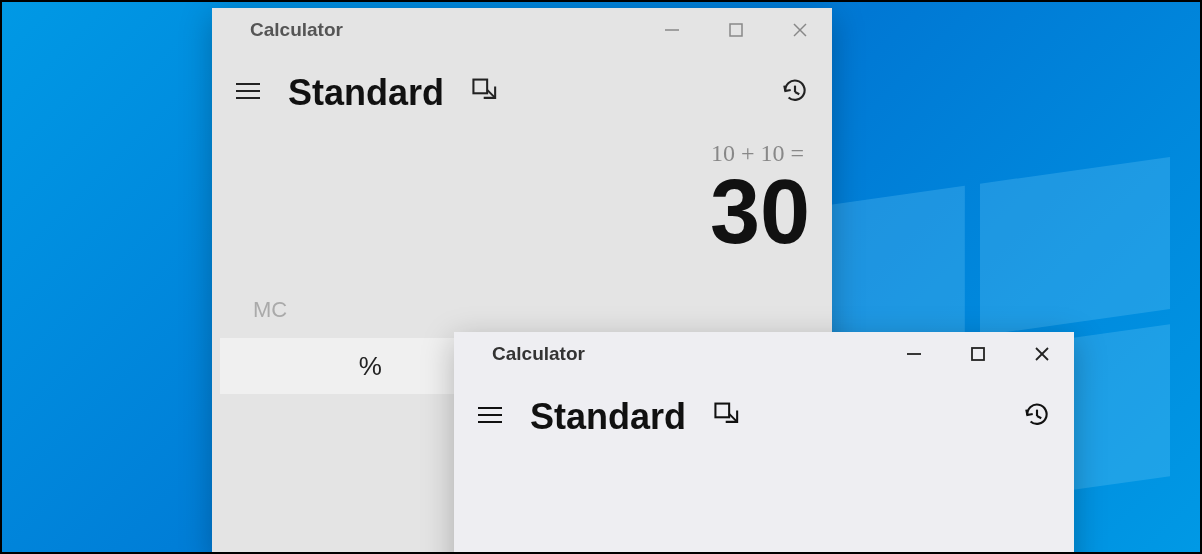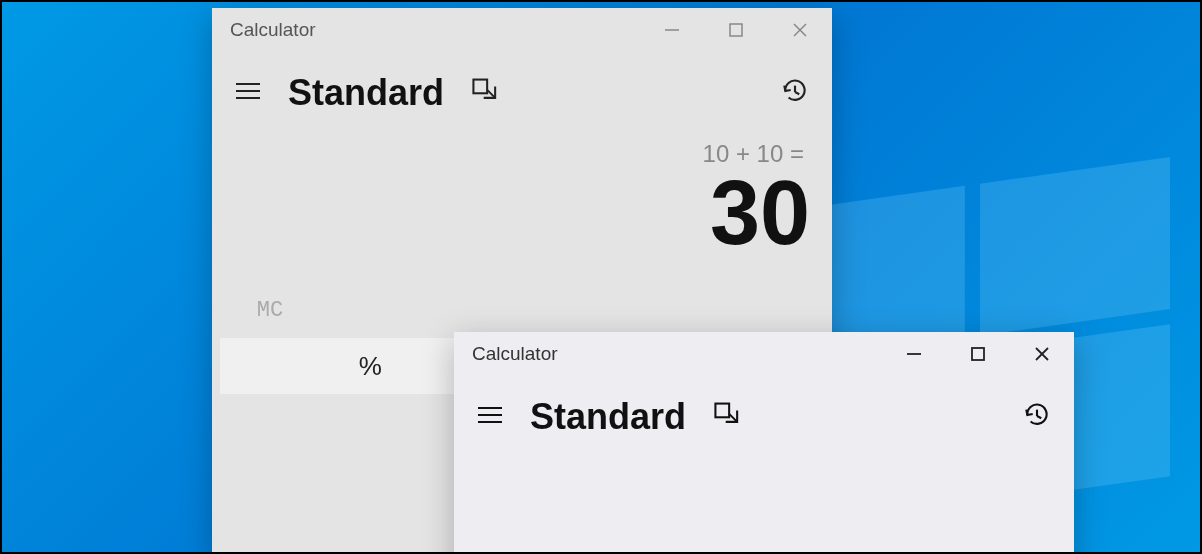--- a/index.html
+++ b/index.html
@@ -51,22 +51,23 @@
     
     .titlebar {
       display: flex;
       align-items: center;
       height: 44px;
       padding-left: 18px;
     }
     .titlebar .title {
       font-size: 19px;
       color: #555;
-      font-weight: 400;
+      font-weight: 700;
       flex: 1;
+      margin-left: 20px;
     }
     .win-controls {
       display: flex;
       height: 100%;
     }
     .win-btn {
       width: 64px;
       display: flex;
       align-items: center;
       justify-content: center;
@@ -103,20 +104,21 @@
       width: 30px;
     }
     .history-btn svg { width: 100%; }
     
     .expression {
       text-align: right;
       padding: 16px 28px 0 0;
       font-size: 24px;
       color: #888;
       font-weight: 400;
+      font-family: Liberation Serif, serif;
     }
     .result {
       text-align: right;
       padding: 0px 22px 10px 0;
       font-size: 90px;
       font-weight: 700;
       color: #111;
       line-height: 1;
     }
     
@@ -124,21 +126,20 @@
       display: flex;
       padding: 22px 0px 6px 8px;
     }
     .mem-btn {
       width: 100px;
       text-align: center;
       font-size: 22px;
       color: #aaa;
       font-weight: 400;
       padding: 8px 0;
-      font-family: Liberation Mono, monospace;
     }
     
     .btn-row {
       display: flex;
       padding: 1px 8px;
       gap: 3px;
     }
     .calc-btn {
       flex: 1;
       height: 56px;

